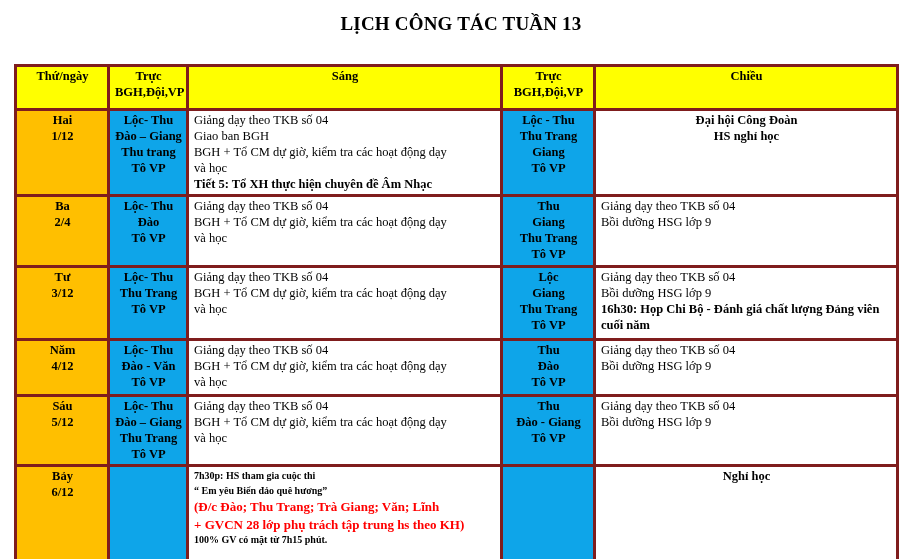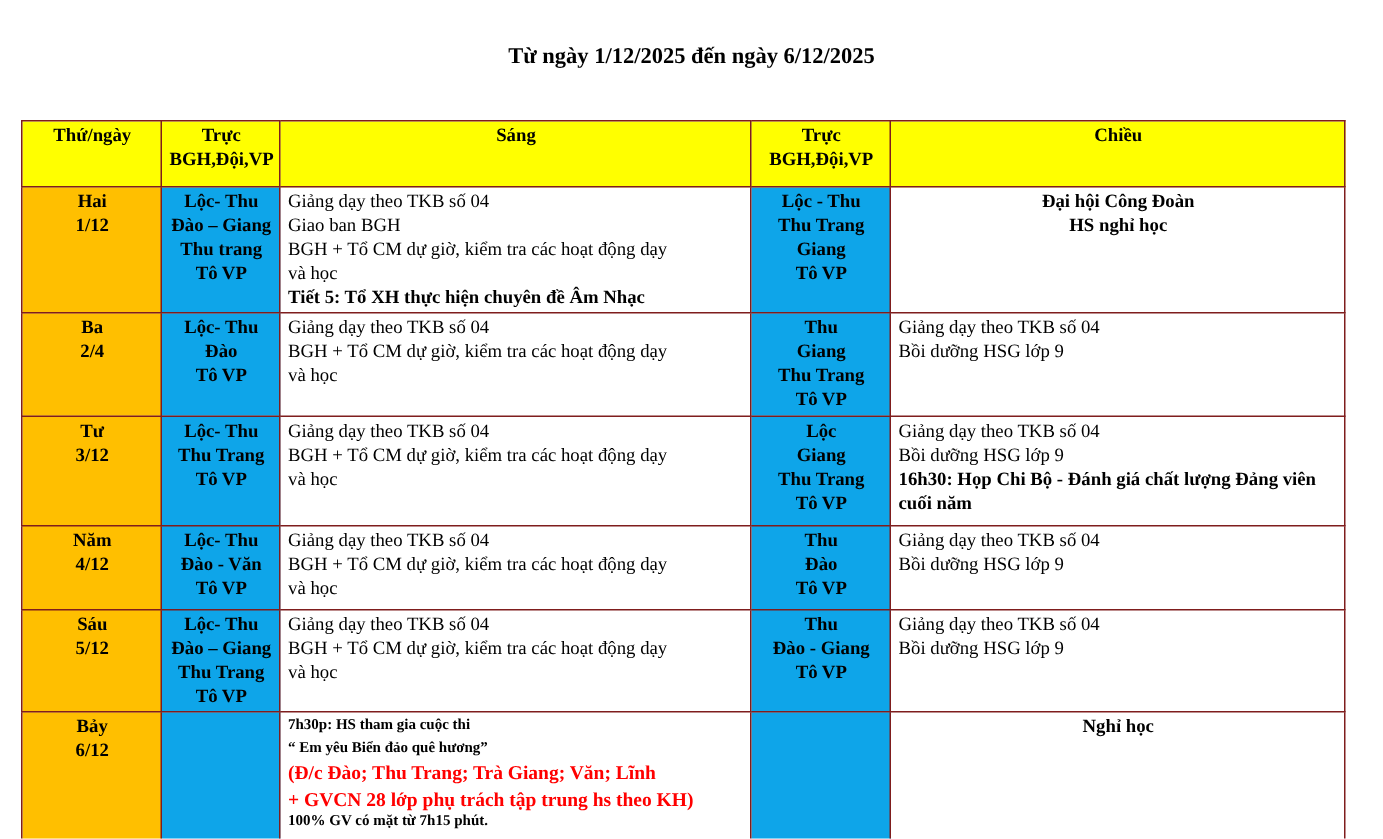--- a/index.html
+++ b/index.html
@@ -49,21 +49,21 @@
     width: 882px;
   }
   table.sched {
     border-collapse: collapse;
     table-layout: fixed;
     width: 882px;
     background: #ffffff;
   }
   table.sched td,
   table.sched th {
-    border: 1px solid #7f1d1d;
+    border: 3px solid #7f1d1d;
     vertical-align: top;
     padding: 2px 4px 2px 5px;
     font-size: 12.5px;
     line-height: 1.27;
     box-sizing: border-box;
   }
 
   
   col.c-day   { width: 93px; }
   col.c-duty1 { width: 79px; }
@@ -144,20 +144,21 @@
   tr.r-tu  td   { height: 73px; }
   tr.r-nam td   { height: 56px; }
   tr.r-sau td   { height: 61px; }
   tr.r-bay td   { height: 112px; }
 </style>
 </head>
 <body>
 
 <div class="page">
 
+  <h1 class="title-main">LỊCH CÔNG TÁC TUẦN 13</h1>
   <h2 class="title-sub">Từ ngày 1/12/2025 đến ngày 6/12/2025</h2>
 
   <div class="sched-wrap">
     <table class="sched">
       <colgroup>
         <col class="c-day">
         <col class="c-duty1">
         <col class="c-morn">
         <col class="c-duty2">
         <col class="c-aft">

